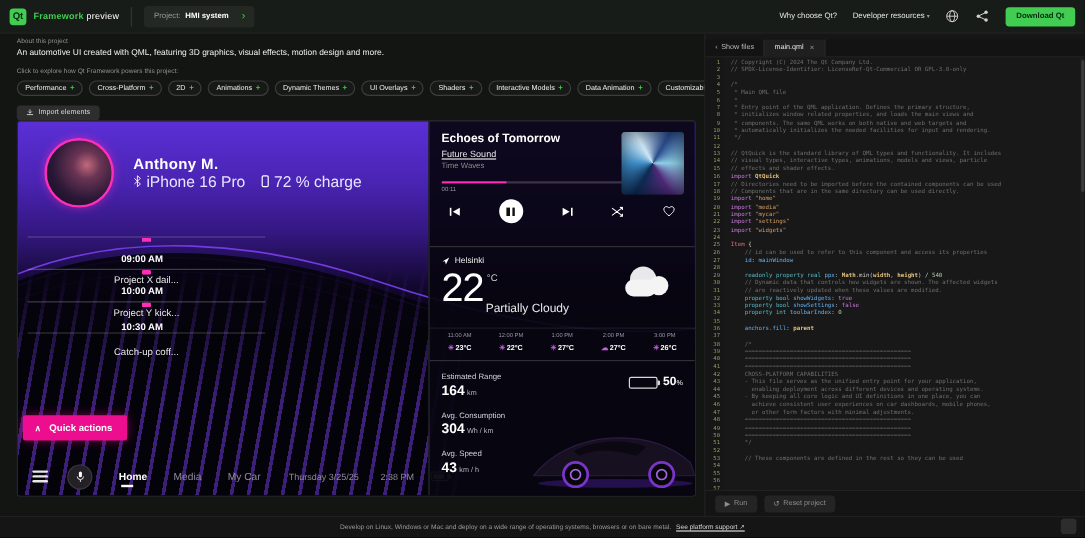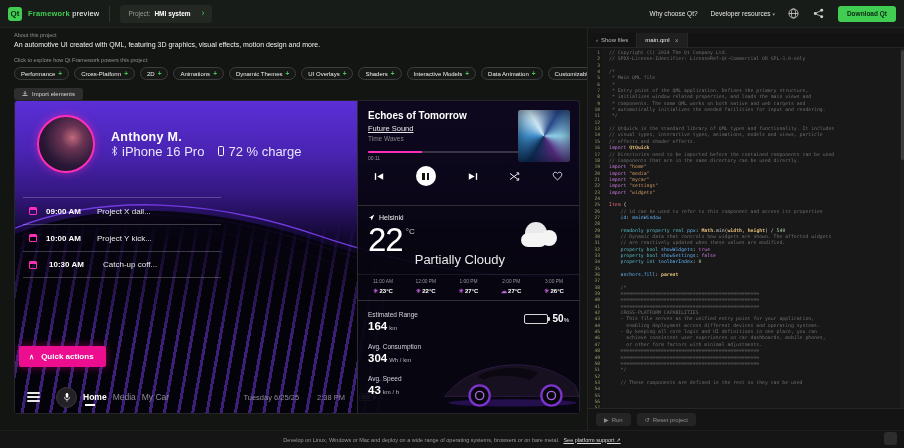--- a/index.html
+++ b/index.html
@@ -57,39 +57,39 @@
   .avatar { width:58px; height:58px; border-radius:50%; border:2px solid #ff2db8;
             background:radial-gradient(circle at 62% 38%, #c06a7a 0%, #6a3454 24%, #2a1836 60%, #120a20 100%);
             box-shadow:0 0 8px rgba(255,45,184,.5); }
   .p-name { font-size:12.5px; font-weight:bold; letter-spacing:.3px; }
   .p-meta { margin-top:0; display:flex; align-items:center; gap:14px; font-size:13px; color:#e9e4ff; }
   .p-meta .mi { display:flex; align-items:center; gap:4px; }
   .phone-ic { width:6px; height:10px; border:1px solid #fff; border-radius:1.5px; }
 
   .schedule { position:absolute; left:8px; top:96px; width:198px; }
   .sch-row { display:flex; align-items:center; gap:9px; height:27px; padding:0 6px;
-             border-top:1px solid rgba(255,255,255,.22); cursor:pointer; }
+             border-top:1px solid rgba(255,255,255,.22); cursor:pointer;flex-direction:column; }
   .sch-row:last-child { border-bottom:1px solid rgba(255,255,255,.22);gap:12px; }
   .cal-ic { width:8px; height:8px; border:1.4px solid #ff2db8; border-top-width:3px; border-radius:1.5px; }
   .sch-time { font-size:8px; font-weight:bold; width:42px; }
   .sch-title { font-size:8px; color:#e8e8e8; white-space:nowrap; }
 
   .quick-btn { position:absolute; left:4px; top:245px; background:#ec0e8e; border:none; border-radius:2px;
                color:#fff; font-weight:bold; font-size:8px; padding:6px 12px 6px 10px; display:flex;
                align-items:center; gap:7px; cursor:pointer; font-family:inherit;
                box-shadow:0 0 10px rgba(236,14,142,.45); }
   .quick-btn .up { font-size:7px; }
 
   .dash-nav { position:absolute; left:0; bottom:0; width:371px; height:32px; display:flex;
               align-items:center; padding:0 12px; }
   .burger { width:13px; display:flex; flex-direction:column; gap:2.5px; cursor:pointer; }
   .burger i { height:1.8px; background:#e8e8e8; border-radius:1px; }
   .mic-btn { margin-left:16px; width:21px; height:21px; border-radius:50%; background:#232126;
              border:1px solid #3a3740; display:flex; align-items:center; justify-content:center; cursor:pointer; }
-  .nav-item { font-size:8.5px; color:#8f8a99; cursor:pointer; margin-left:6px; position:relative; }
+  .nav-item { font-size:8.5px; color:#8f8a99; cursor:pointer; margin-left:22px; position:relative; }
   .nav-item.active { color:#fff; font-weight:bold; }
   .nav-item.active::after { content:""; position:absolute; left:2px; right:50%; bottom:-4px; height:1.6px; background:#fff; }
   .nav-date { margin-left:auto; font-size:7.5px; color:#8f8a99; }
   .nav-time { margin-left:18px; font-size:7.5px; color:#8f8a99; }
   .batt-nav { margin-left:14px; width:15px; height:8px; border:1px solid #8f8a99; border-radius:2px;
               position:relative; }
   .batt-nav::before { content:""; position:absolute; left:1px; top:1px; bottom:1px; width:9px; background:#8f8a99; }
   .batt-nav::after { content:""; position:absolute; right:-3px; top:2px; width:1.6px; height:3px; background:#8f8a99; }
 
   
@@ -110,21 +110,21 @@
   .ctl { cursor:pointer; display:flex; align-items:center; justify-content:center; }
   .pause-btn { width:20px; height:20px; border-radius:50%; background:#fff; display:flex; gap:2.4px;
                align-items:center; justify-content:center; cursor:pointer; }
   .pause-btn i { width:2.2px; height:7px; background:#111; }
 
   .weather { height:97px; padding:8px 10px; }
   .w-city { display:flex; align-items:center; gap:4px; font-size:7px; color:#efefef; }
   .w-temp-row { display:flex; align-items:flex-start; margin-top:2px; }
   .w-temp { font-size:33px; font-weight:300; line-height:1; letter-spacing:-1px; }
   .w-unit { font-size:8px; color:#cfcfcf; margin:4px 0 0 3px; }
-  .w-cond { font-size:13px; color:#e8e8e8; margin:16px 0 0 12px; }
+  .w-cond { font-size:10px; color:#e8e8e8; margin:16px 0 0 2px; }
   .cloud { position:absolute; right:16px; top:16px; width:44px; height:26px; }
   .cloud i { position:absolute; background:#f4f4f4; border-radius:50%; filter:blur(.4px); }
   .cloud .c1 { width:22px; height:22px; left:6px; top:0; background:#e9e9ec; }
   .cloud .c2 { width:16px; height:16px; left:22px; top:8px; }
   .cloud .c3 { width:26px; height:14px; left:2px; top:11px; border-radius:8px; }
   .forecast { position:absolute; left:0; right:0; bottom:0; padding:4px 8px 6px;
               border-top:1px solid rgba(255,255,255,.08); }
   .fc-row { display:flex; justify-content:space-between; }
   .fc-col { width:34px; text-align:center; }
   .fc-hour { font-size:4.8px; color:#9a93a8; white-space:nowrap; }
@@ -330,21 +330,21 @@
       <div class="mic-btn">
         <svg width="8" height="11" viewBox="0 0 10 13">
           <rect x="3.4" y="0.8" width="3.2" height="6" rx="1.6" fill="#fff"></rect>
           <path d="M1.8 6 a3.2 3.2 0 0 0 6.4 0" stroke="#fff" stroke-width="0.9" fill="none"></path>
           <line x1="5" y1="9.4" x2="5" y2="11.6" stroke="#fff" stroke-width="0.9"></line>
         </svg>
       </div>
       <span class="nav-item active">Home</span>
       <span class="nav-item">Media</span>
       <span class="nav-item">My Car</span>
-      <span class="nav-date">Tuesday 6/25/25</span>
+      <span class="nav-date">Thursday 3/25/25</span>
       <span class="nav-time">2:38 PM</span>
       <span class="batt-nav"></span>
     </div>
 
     <div class="dash-right">
 
       <div class="dr-sec player">
         <div class="pl-title">Echoes of Tomorrow</div>
         <div class="pl-artist">Future Sound</div>
         <div class="pl-album">Time Waves</div>

